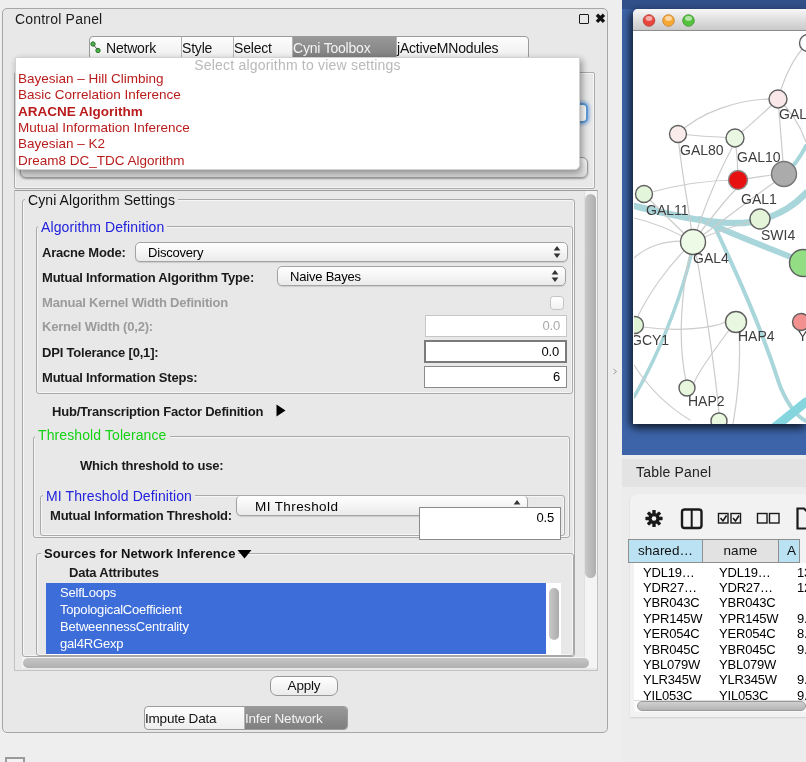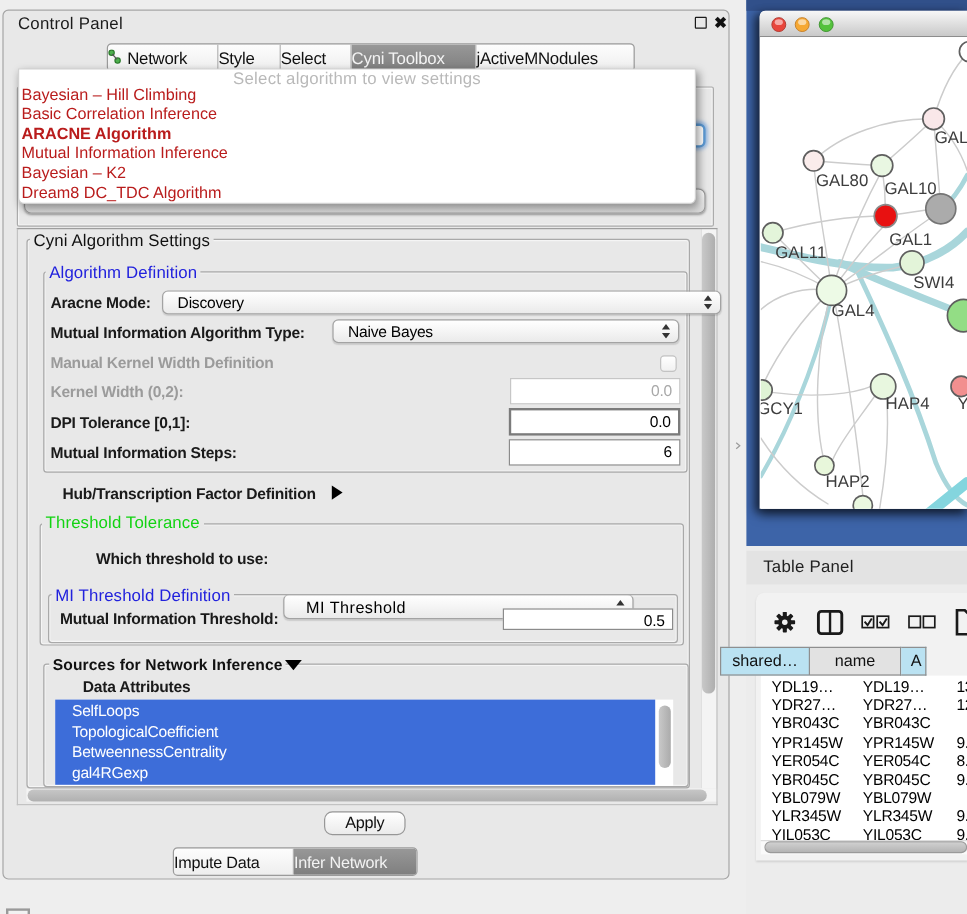--- a/index.html
+++ b/index.html
@@ -61,21 +61,21 @@
 
 <div class="abs" style="left:14px; top:190px; width:584px; height:481px; border:1px solid #c2c2c2; border-top:1px solid #9d9d9d;"></div>
 
 <div class="grp" style="left:22px; top:199px; width:553px; height:458px; border-radius:3px;"></div>
 <div class="gtitle" style="left:25px; top:192px; color:#111;">Cyni Algorithm Settings</div>
 
 <div class="grp" style="left:36px; top:226px; width:537px; height:168px;"></div>
 <div class="gtitle" style="left:38px; top:219px; color:#2121dd;">Algorithm Definition</div>
 
 <div class="lbl" style="left:42px; top:245px;">Aracne Mode:</div>
-<div class="combo" style="left:135px; top:242px; width:466px; height:20px;">
+<div class="combo" style="left:135px; top:242px; width:433px; height:20px;">
   <span class="txt">Discovery</span>
   <svg class="ar" viewBox="0 0 8 12">
       <path d="M4 0 L7.4 4.6 L0.6 4.6 Z" fill="#333"></path>
       <path d="M4 12 L7.4 7.4 L0.6 7.4 Z" fill="#333"></path>
     </svg>
 </div>
 
 <div class="lbl" style="left:42px; top:270px;">Mutual Information Algorithm Type:</div>
 <div class="combo" style="left:277px; top:266px; width:289px; height:20px;">
   <span class="txt">Naive Bayes</span>
@@ -111,21 +111,21 @@
   <svg class="ar" viewBox="0 0 8 12">
       <path d="M4 0 L7.4 4.6 L0.6 4.6 Z" fill="#333"></path>
       <path d="M4 12 L7.4 7.4 L0.6 7.4 Z" fill="#333"></path>
     </svg>
 </div>
 
 <div class="grp" style="left:40px; top:495px; width:525px; height:41px;"></div>
 <div class="gtitle" style="left:43px; top:488px; color:#2121dd;">MI Threshold Definition</div>
 
 <div class="lbl" style="left:50px; top:508px;">Mutual Information Threshold:</div>
-<div class="fld" style="left:419px; top:507px; width:142px; height:18px; line-height:19px; border:1.5px solid #8b8b8b; color:#000;">0.5</div>
+<div class="fld" style="left:419px; top:507px; width:142px; height:33px; line-height:19px; border:1.5px solid #8b8b8b; color:#000;">0.5</div>
 
 <div class="grp" style="left:36px; top:553px; width:538px; height:103px;"></div>
 <div class="gtitle" style="left:41px; top:546px; color:#111; font-size:13px; font-weight:bold;">Sources for Network Inference</div>
 <svg class="abs" style="left:237px; top:549px;" width="15" height="10" viewBox="0 0 15 10">
     <path d="M0.5 1 L14.5 1 L7.5 9.5 Z" fill="#000"></path>
   </svg>
 
 <div class="lbl" style="left:45px; top:565px;padding-left:24px;">Data Attributes</div>
 
 <div class="abs" style="left:46px; top:583px; width:515px; height:72px; background:#fff;"></div>
@@ -267,21 +267,21 @@
       <path d="M 733 518 L 735.5 521 L 739 515.5" stroke-width="1.6"></path>
       <rect x="757.5" y="513.5" width="9.5" height="9.5"></rect>
       <rect x="769.5" y="513.5" width="9.5" height="9.5"></rect>
     </g>
 
     <path d="M 797.5 508.5 L 804 508.5 L 809 513.5 L 809 528.5 L 797.5 528.5 Z" fill="none" stroke="#1a1a1a" stroke-width="2.2"></path>
   </g>
 </svg>
 
 <div class="abs" style="left:634px; top:563px; width:172px; height:137px; background:#fff;"></div>
-<div class="abs" style="left:600px; top:539px; width:172px; height:24px;">
+<div class="abs" style="left:628px; top:539px; width:172px; height:24px;">
   <div class="abs" style="left:0; top:0; width:75px; height:24px; background:#bae2f2; border:1px solid #8f8f8f; font-size:13.5px; text-align:center; line-height:22px; color:#111;">shared…</div>
   <div class="abs" style="left:75px; top:0; width:76px; height:24px; background:#e2e2e2; border:1px solid #8f8f8f; border-left:none; font-size:13.5px; text-align:center; line-height:22px; color:#111;">name</div>
   <div class="abs" style="left:151px; top:0; width:21px; height:24px; background:#bae2f2; border:1px solid #8f8f8f; border-left:none; font-size:13.5px; line-height:22px; color:#111; padding-left:8px; overflow:hidden;">A</div>
 </div>
 <div class="abs" style="left:634px; top:563px; width:172px; height:137px; overflow:hidden; font-size:13px; color:#000;">
   <div style="position:absolute; left:9px; top:1.5px; line-height:15.4px; letter-spacing:-0.2px;">YDL19…<br>YDR27…<br>YBR043C<br>YPR145W<br>YER054C<br>YBR045C<br>YBL079W<br>YLR345W<br>YIL053C</div>
   <div style="position:absolute; left:85px; top:1.5px; line-height:15.4px; letter-spacing:-0.2px;">YDL19…<br>YDR27…<br>YBR043C<br>YPR145W<br>YER054C<br>YBR045C<br>YBL079W<br>YLR345W<br>YIL053C</div>
   <div style="position:absolute; left:163px; top:1.5px; line-height:15.4px; letter-spacing:-0.2px;">13…<br>12…<br><br>9.2<br>8.7<br>9.4<br><br>9.1<br>9.3</div>
 </div>
 

